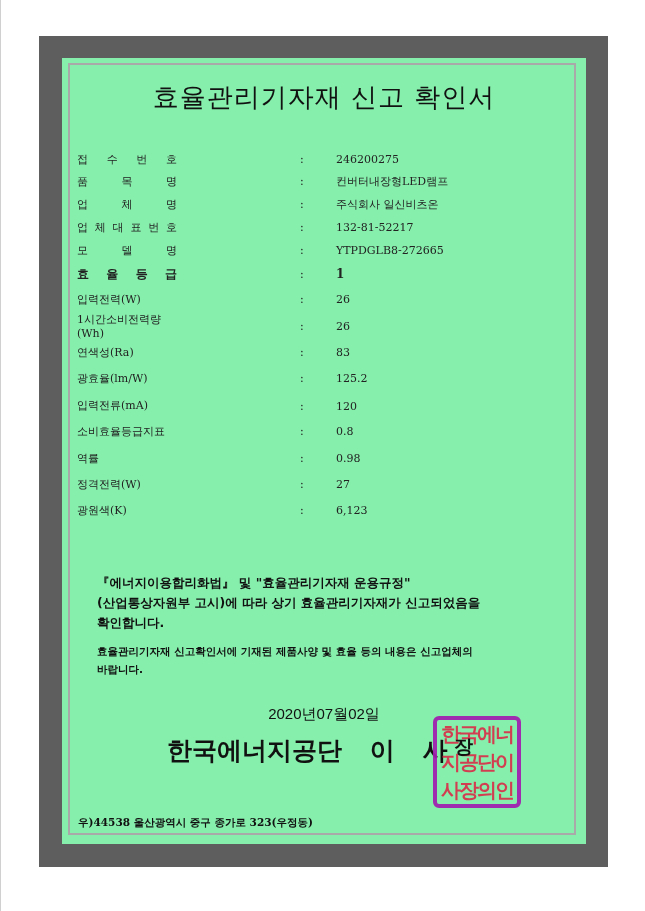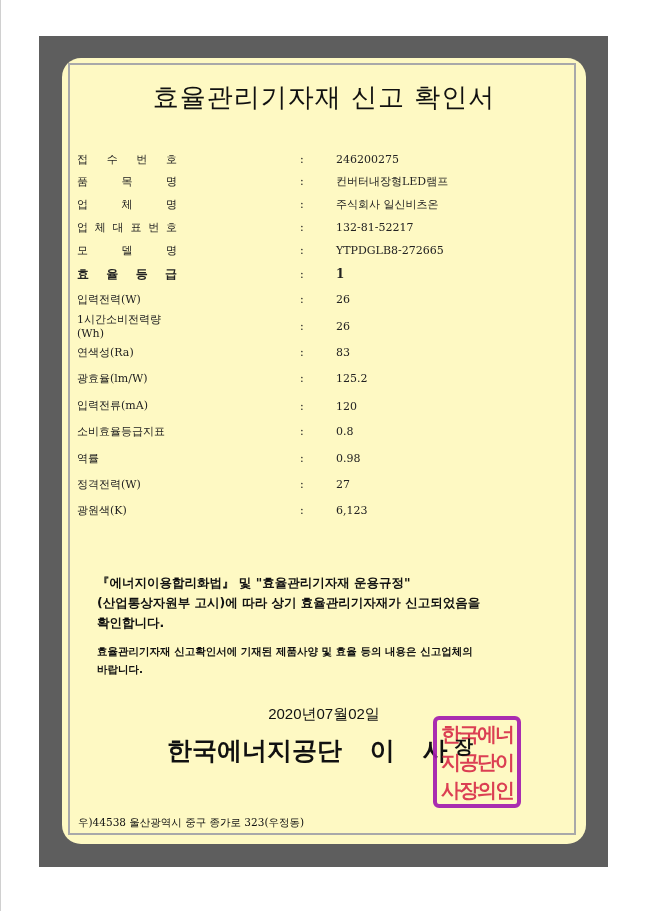--- a/index.html
+++ b/index.html
@@ -7,22 +7,21 @@
     width: 645px; height: 911px; background: #ffffff; position: relative; overflow: hidden;
     font-family: "DejaVu Serif", serif;
   }
   .left-edge { position: absolute; left: 0; top: 0; width: 1px; height: 911px; background: #d0d0d0; }
   .frame {
     position: absolute; left: 39px; top: 36px; width: 569px; height: 831px;
     background: #5e5e5e;
   }
   .paper {
     position: absolute; left: 23px; top: 22px; width: 524px; height: 786px;
-    background: #fef9c3;
-    border-radius: 19px;
+    background: #86efac;
   }
   .inner-border {
     position: absolute; left: 6px; top: 5px; width: 508px; height: 772px;
     border: 2px solid #a9a9a9; box-sizing: border-box;
   }
   .title {
     position: absolute; left: 0; top: 22px; width: 100%; text-align: center;
     font-size: 26px; color: #111; letter-spacing: 1px; font-weight: normal;
   }
   .row {
@@ -57,21 +56,21 @@
     color: #d9304a; font-family: "DejaVu Sans", sans-serif; font-size: 20px; font-weight: bold;
     display: flex; flex-direction: column; justify-content: space-around; align-items: center;
     line-height: 1; letter-spacing: -2px; opacity: 0.92;
   }
   .issuer-overlay {
     position: absolute; left: 392px; top: 676px; font-family: "DejaVu Sans", sans-serif;
     font-size: 19px; font-weight: bold; color: #111;
   }
   .address {
     position: absolute; left: 16px; top: 758px;
-    font-family: "DejaVu Serif", serif; font-size: 10.5px; font-weight: normal; color: #111;
+    font-family: "DejaVu Serif", serif; font-size: 10.5px; font-weight: bold; color: #111;
   }
 </style>
 </head>
 <body>
 
 <div class="left-edge"></div>
 
 <div class="frame">
   <div class="paper">
     <div class="inner-border"></div>

